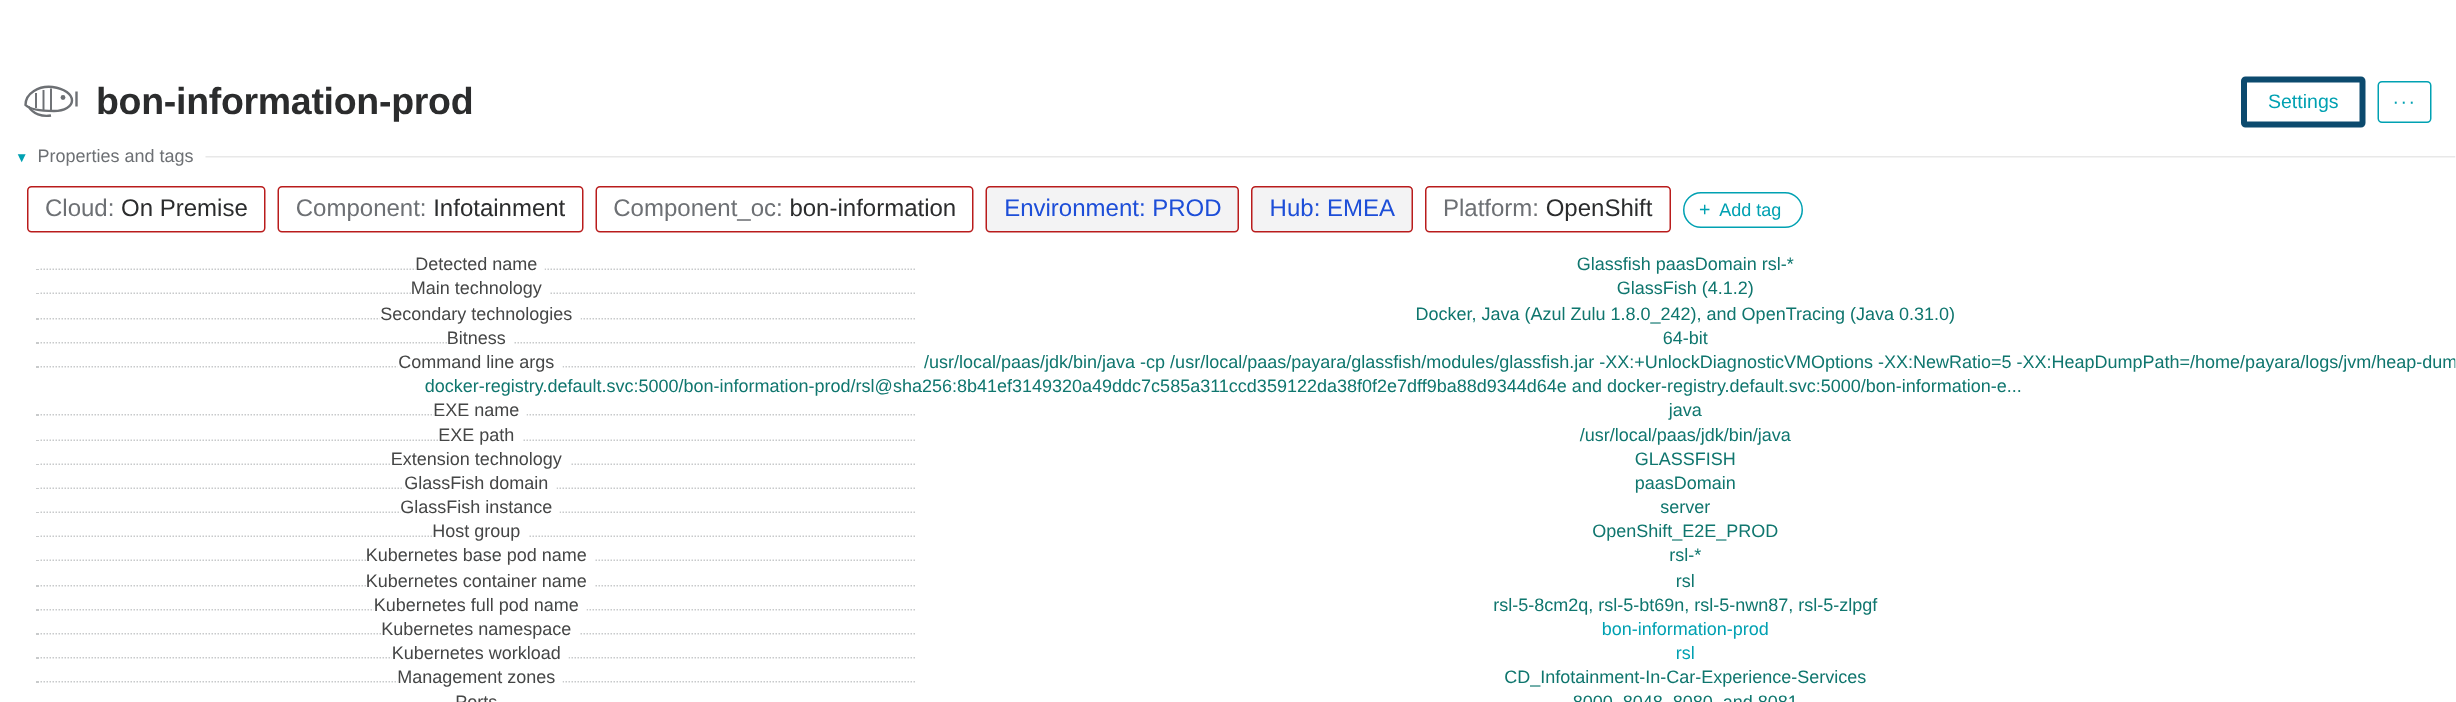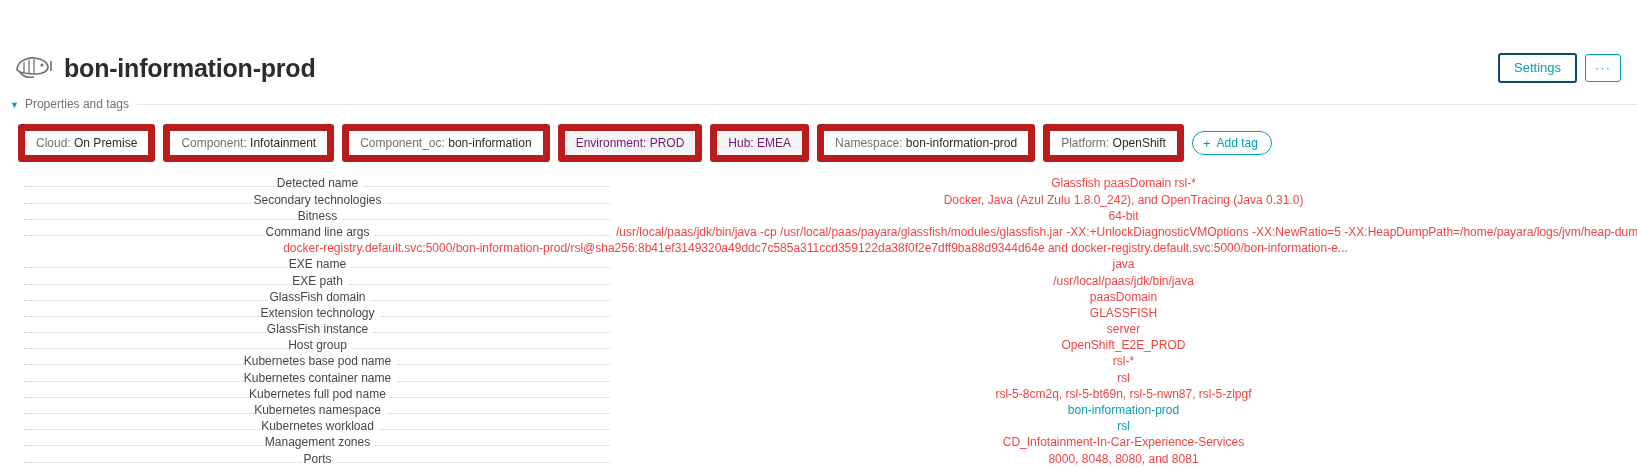--- a/index.html
+++ b/index.html
@@ -38,21 +38,21 @@
   .app-icon svg { display: block; }
   .page-title {
     font-size: 25px;
     font-weight: bold;
     color: #2b2c2d;
     letter-spacing: -0.2px;
     white-space: nowrap;
   }
   .header-spacer { flex: 1 1 auto; }
   .btn-settings {
-    border: 2px solid #0c4a6e;
+    border: 4px solid #0c4a6e;
     color: #00a1b2;
     background: #fff;
     border-radius: 3px;
     font-size: 13px;
     padding: 6px 14px;
     cursor: pointer;
     line-height: 1.1;
     font-family: "Liberation Sans", sans-serif;
   }
   .btn-more {
@@ -95,34 +95,34 @@
 
   
   .tags {
     display: flex;
     align-items: center;
     gap: 8px;
     padding: 9px 0 10px 18px;
     flex-wrap: nowrap;
   }
   .tag {
-    border: 7px solid #b91c1c;
+    border: 1px solid #b91c1c;
     border-radius: 3px;
     background: #fff;
-    font-size: 12px;
+    font-size: 16px;
     color: #454646;
     padding: 5px 11px;
     white-space: nowrap;
     line-height: 1.2;
     cursor: pointer;
   }
   .tag .k { color: #6d7074; }
   .tag .v { color: #2b2c2d; }
   .tag.muted { background: #f3f3f4; }
-  .tag.muted .k, .tag.muted .v { color: #701a75; }
+  .tag.muted .k, .tag.muted .v { color: #1d4ed8; }
   .add-tag {
     border: 1px solid #00a1b2;
     border-radius: 14px;
     color: #00a1b2;
     background: #fff;
     font-size: 12px;
     padding: 4px 13px 4px 10px;
     display: inline-flex;
     align-items: center;
     gap: 6px;
@@ -162,21 +162,21 @@
   .prop-key .kline {
     position: absolute;
     left: 24px;
     right: 6px;
     bottom: 4px;
     border-bottom: 1px dotted #c8cacb;
     z-index: 1;
   }
   .prop-val {
     flex: 1 1 auto;
-    color: #ef4444;
+    color: #0f766e;
     white-space: nowrap;
     overflow: hidden;
     text-overflow: clip;
     padding-right: 6px;
   }
   .prop-val.link { color: #00a1b2; cursor: pointer; }
 </style>
 </head>
 <body>
 
@@ -221,40 +221,40 @@
     </div>
     <div class="tag muted">
       <span class="k">Environment:</span>
       <span class="v">PROD</span>
     </div>
     <div class="tag muted">
       <span class="k">Hub:</span>
       <span class="v">EMEA</span>
     </div>
     <div class="tag">
-      <span class="k">Namespace:</span>
-      <span class="v">bon-information-prod</span>
-    </div>
-    <div class="tag">
       <span class="k">Platform:</span>
       <span class="v">OpenShift</span>
     </div>
     <div class="add-tag">
       <span class="plus">+</span>
       <span>Add tag</span>
     </div>
   </div>
 
   <div class="prop-table">
 
     <div class="prop-row">
       <div class="prop-key"><span class="ktext">Detected name</span><span class="kline"></span></div>
       <div class="prop-val">Glassfish paasDomain rsl-*</div>
     </div>
 
+    <div class="prop-row">
+      <div class="prop-key"><span class="ktext">Main technology</span><span class="kline"></span></div>
+      <div class="prop-val">GlassFish (4.1.2)</div>
+    </div>
 
     <div class="prop-row">
       <div class="prop-key"><span class="ktext">Secondary technologies</span><span class="kline"></span></div>
       <div class="prop-val">Docker, Java (Azul Zulu 1.8.0_242), and OpenTracing (Java 0.31.0)</div>
     </div>
 
     <div class="prop-row">
       <div class="prop-key"><span class="ktext">Bitness</span><span class="kline"></span></div>
       <div class="prop-val">64-bit</div>
     </div>
@@ -272,30 +272,30 @@
       <div class="prop-key"><span class="ktext">EXE name</span><span class="kline"></span></div>
       <div class="prop-val">java</div>
     </div>
 
     <div class="prop-row">
       <div class="prop-key"><span class="ktext">EXE path</span><span class="kline"></span></div>
       <div class="prop-val">/usr/local/paas/jdk/bin/java</div>
     </div>
 
     <div class="prop-row">
+      <div class="prop-key"><span class="ktext">Extension technology</span><span class="kline"></span></div>
+      <div class="prop-val">GLASSFISH</div>
+    </div>
+
+    <div class="prop-row">
       <div class="prop-key"><span class="ktext">GlassFish domain</span><span class="kline"></span></div>
       <div class="prop-val">paasDomain</div>
     </div>
 
     <div class="prop-row">
-      <div class="prop-key"><span class="ktext">Extension technology</span><span class="kline"></span></div>
-      <div class="prop-val">GLASSFISH</div>
-    </div>
-
-    <div class="prop-row">
       <div class="prop-key"><span class="ktext">GlassFish instance</span><span class="kline"></span></div>
       <div class="prop-val">server</div>
     </div>
 
     <div class="prop-row">
       <div class="prop-key"><span class="ktext">Host group</span><span class="kline"></span></div>
       <div class="prop-val">OpenShift_E2E_PROD</div>
     </div>
 
     <div class="prop-row">

